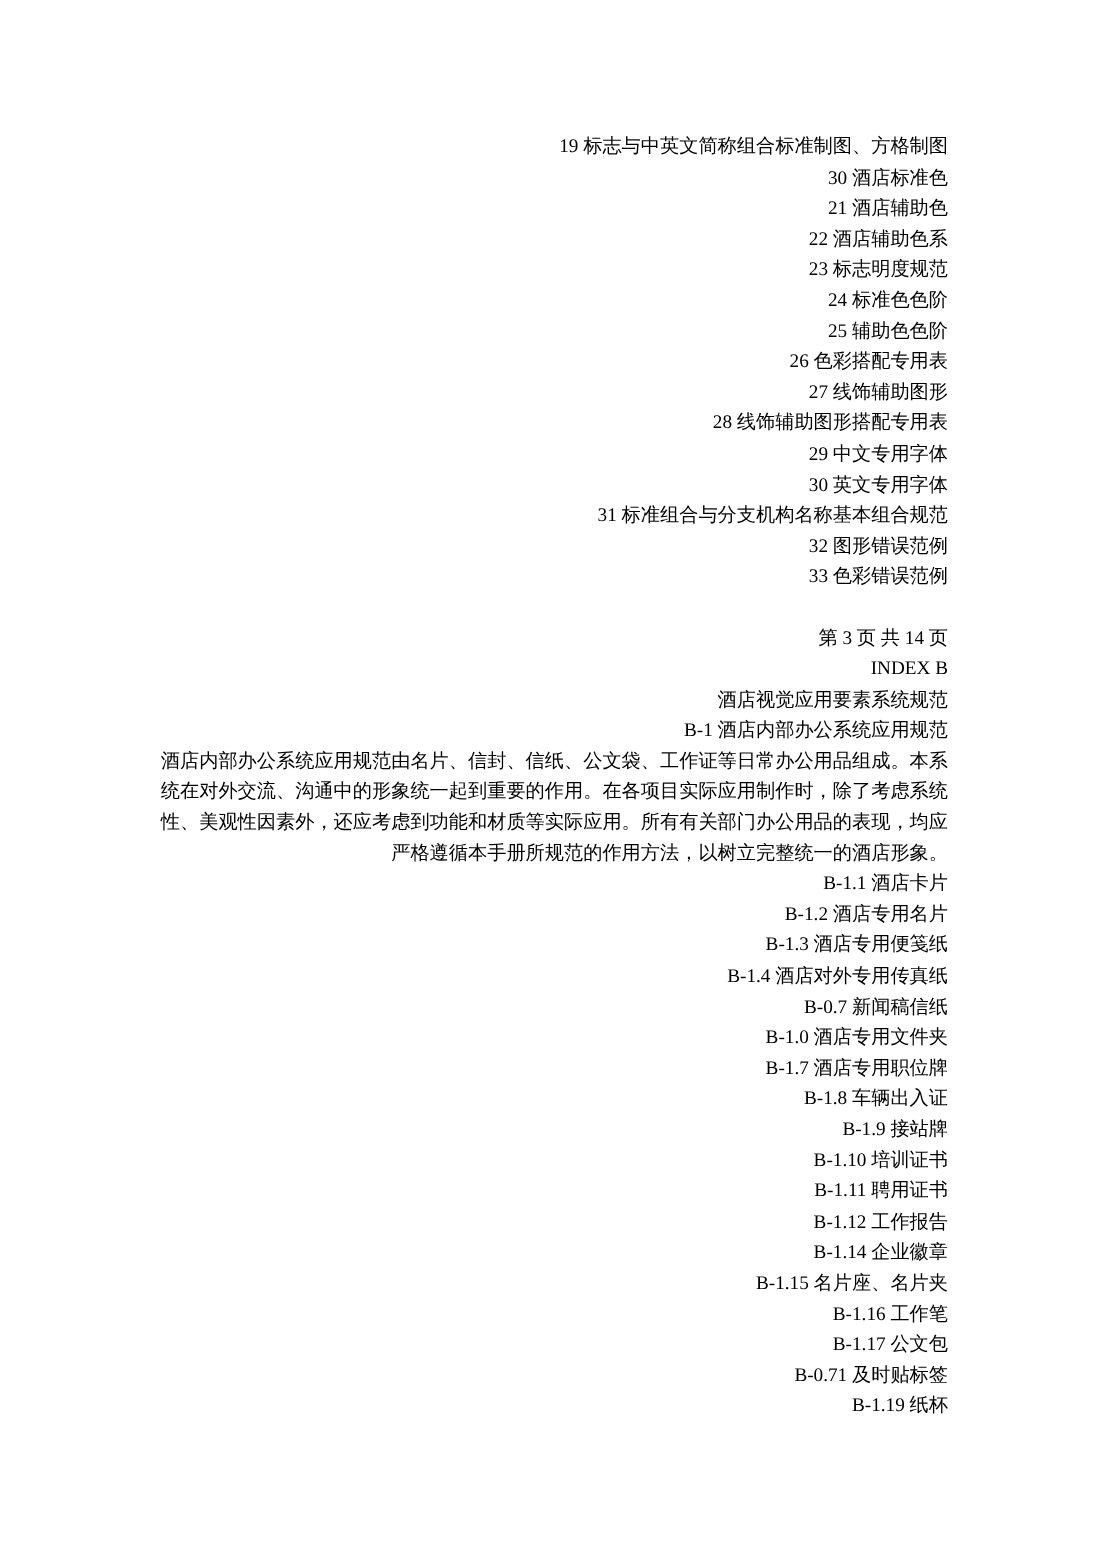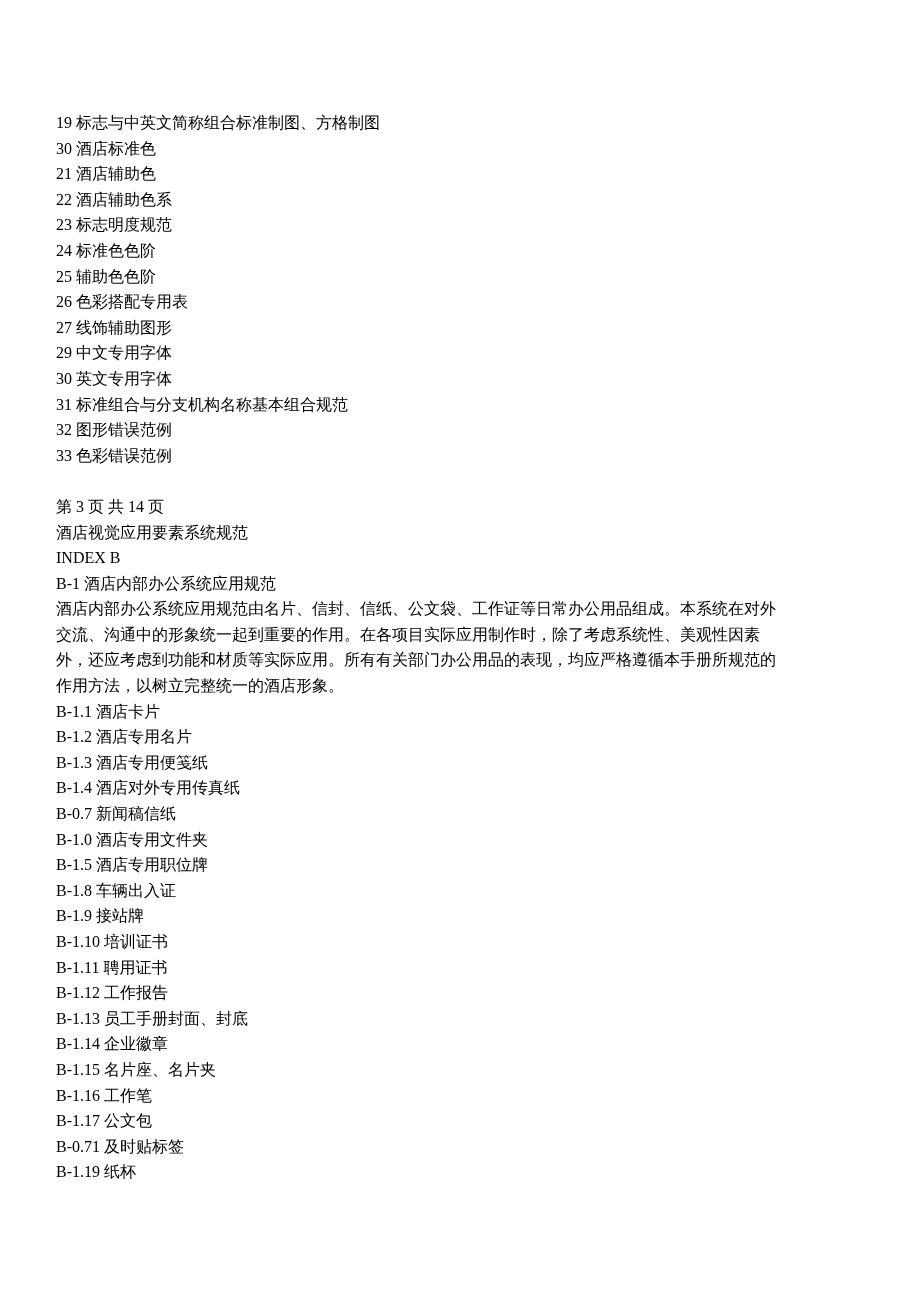--- a/index.html
+++ b/index.html
@@ -6,22 +6,23 @@
       background: #ffffff;
       margin: 0;
       padding: 0;
       font-family: "SimSun", "宋体", serif;
       font-size: 16px;
       color: #000000;
       line-height: 1.6;
     }
     .page {
       width: 920px;
-      padding: 110px 130px 60px 56px;
+      padding: 110px 130px 60px 120px;
       box-sizing: border-box;
+      text-align: right;
     }
     .line {
       margin: 0;
       padding: 0;
     }
     .blank {
       height: 1.6em;
     }
   </style>
 </head>
@@ -32,49 +33,49 @@
   <div id="numbered-list">
       <p class="line">19 标志与中英文简称组合标准制图、方格制图</p>
       <p class="line">30 酒店标准色</p>
       <p class="line">21 酒店辅助色</p>
       <p class="line">22 酒店辅助色系</p>
       <p class="line">23 标志明度规范</p>
       <p class="line">24 标准色色阶</p>
       <p class="line">25 辅助色色阶</p>
       <p class="line">26 色彩搭配专用表</p>
       <p class="line">27 线饰辅助图形</p>
+      <p class="line">28 线饰辅助图形搭配专用表</p>
       <p class="line">29 中文专用字体</p>
       <p class="line">30 英文专用字体</p>
       <p class="line">31 标准组合与分支机构名称基本组合规范</p>
       <p class="line">32 图形错误范例</p>
       <p class="line">33 色彩错误范例</p>
     </div>
 
   <div class="blank"></div>
 
   <p class="line">第 3 页 共 14 页</p>
+  <p class="line">INDEX B</p>
   <p class="line">酒店视觉应用要素系统规范</p>
-  <p class="line">INDEX B</p>
   <p class="line">B-1 酒店内部办公系统应用规范</p>
   <p class="line">酒店内部办公系统应用规范由名片、信封、信纸、公文袋、工作证等日常办公用品组成。本系统在对外交流、沟通中的形象统一起到重要的作用。在各项目实际应用制作时，除了考虑系统性、美观性因素外，还应考虑到功能和材质等实际应用。所有有关部门办公用品的表现，均应严格遵循本手册所规范的作用方法，以树立完整统一的酒店形象。</p>
 
   <div id="b1-list">
       <p class="line">B-1.1 酒店卡片</p>
       <p class="line">B-1.2 酒店专用名片</p>
       <p class="line">B-1.3 酒店专用便笺纸</p>
       <p class="line">B-1.4 酒店对外专用传真纸</p>
       <p class="line">B-0.7 新闻稿信纸</p>
       <p class="line">B-1.0 酒店专用文件夹</p>
-      <p class="line">B-1.5 酒店专用职位牌</p>
+      <p class="line">B-1.7 酒店专用职位牌</p>
       <p class="line">B-1.8 车辆出入证</p>
       <p class="line">B-1.9 接站牌</p>
       <p class="line">B-1.10 培训证书</p>
       <p class="line">B-1.11 聘用证书</p>
       <p class="line">B-1.12 工作报告</p>
-      <p class="line">B-1.13 员工手册封面、封底</p>
       <p class="line">B-1.14 企业徽章</p>
       <p class="line">B-1.15 名片座、名片夹</p>
       <p class="line">B-1.16 工作笔</p>
       <p class="line">B-1.17 公文包</p>
       <p class="line">B-0.71 及时贴标签</p>
       <p class="line">B-1.19 纸杯</p>
     </div>
 
 </div>
 

